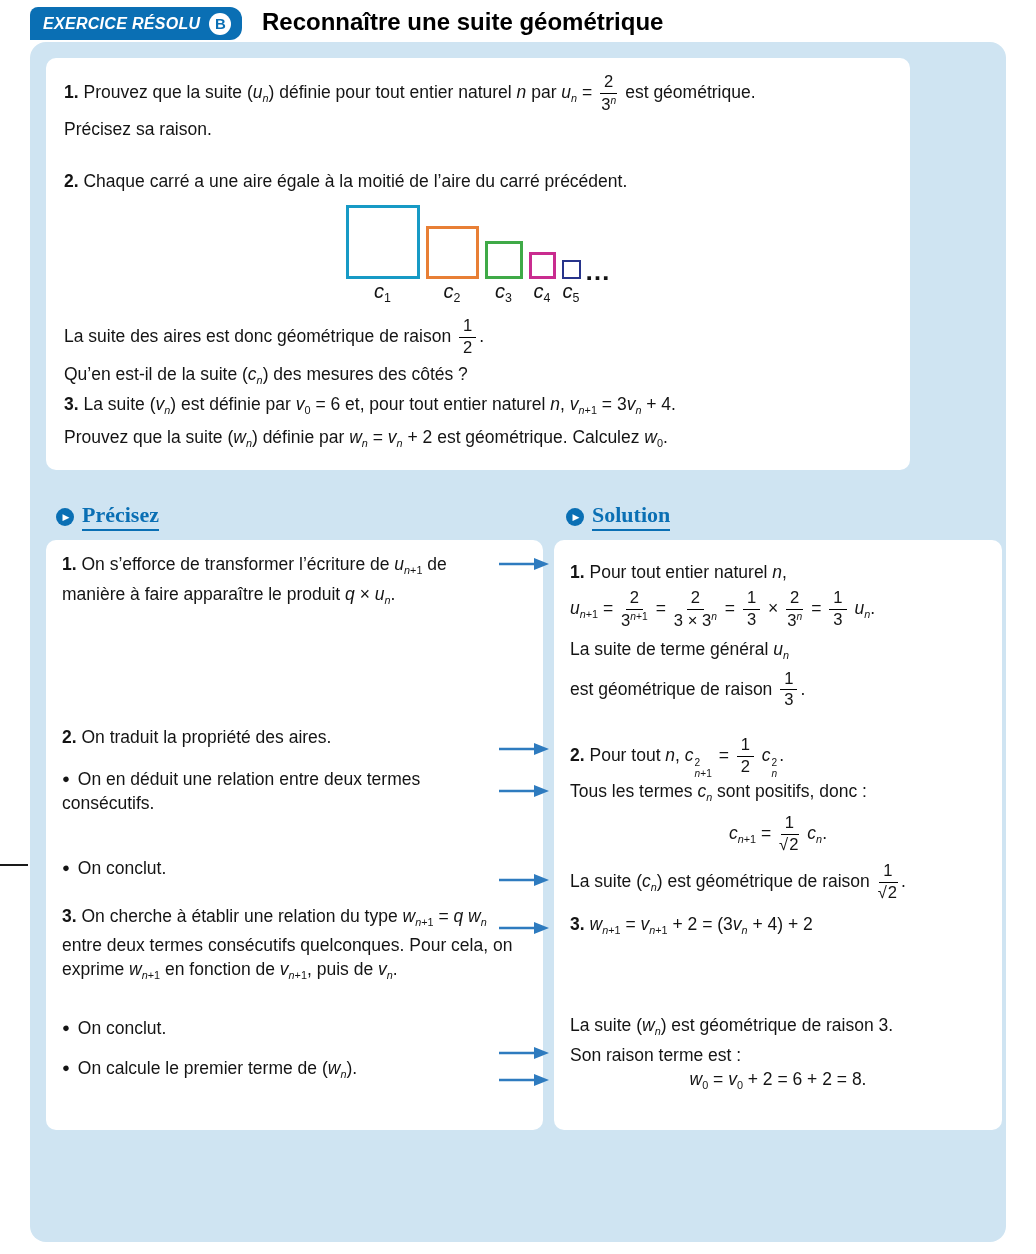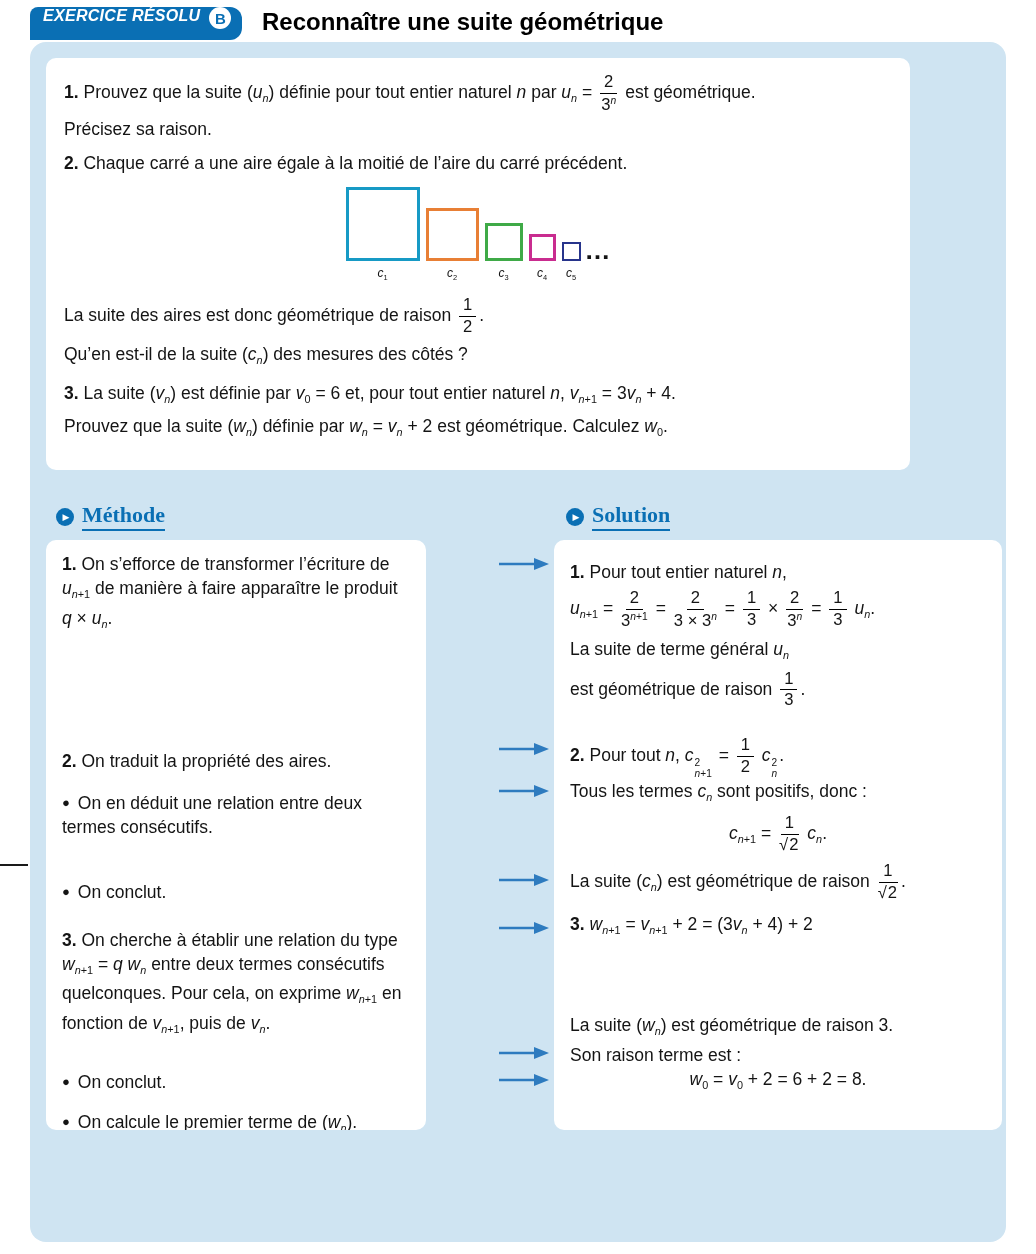--- a/index.html
+++ b/index.html
@@ -3,38 +3,38 @@
 <meta charset="utf-8">
 <style>
   html,body{margin:0;padding:0;}
   body{
     width:1036px;height:1254px;position:relative;background:#ffffff;
     font-family:"Liberation Sans",sans-serif;color:#141414;overflow:hidden;
   }
   
   .banner{
     position:absolute;left:30px;top:7px;height:33px;background:#0a6fb4;
-    border-radius:8px 12px 12px 0;display:flex;gap:9px;
+    border-radius:8px 12px 12px 0;display:flex;align-items:center;gap:9px;
     padding:0 11px 0 13px;
   }
   .banner-label{color:#fff;font-weight:700;font-style:italic;font-size:16px;letter-spacing:.3px;}
   .badge{
     width:22px;height:22px;border-radius:50%;background:#fff;color:#0a6fb4;
     font-weight:800;font-size:15px;display:flex;align-items:center;justify-content:center;
   }
   .page-title{position:absolute;left:262px;top:8px;font-size:24px;font-weight:800;color:#000;}
   
   .panel{
     position:absolute;left:30px;top:42px;width:976px;height:1200px;
     background:#cfe4f2;border-radius:16px;
   }
   
   .whitebox{position:absolute;background:#fff;border-radius:10px;box-sizing:border-box;}
   .exercise-box{left:46px;top:58px;width:864px;height:412px;padding:12px 18px;}
-  .method-box{left:46px;top:540px;width:380px;height:590px;padding:12px 16px;overflow:hidden;}
+  .method-box{left:46px;top:540px;width:497px;height:590px;padding:12px 16px;overflow:hidden;}
   .solution-box{left:554px;top:540px;width:448px;height:590px;padding:20px 16px;overflow:hidden;}
   
   p.ln{margin:0;font-size:17.5px;line-height:24px;}
   b{font-weight:700;}
   sub,sup{font-size:0.62em;font-style:inherit;}
   sub{vertical-align:-0.35em;}
   sup{vertical-align:0.55em;}
   .blt{font-size:0.75em;vertical-align:2px;margin-right:3px;}
   
   .fr{
@@ -47,21 +47,21 @@
   .ss{
     display:inline-flex;flex-direction:column;align-items:flex-start;
     font-size:0.58em;line-height:1.12;vertical-align:-0.5em;margin:0 2px 0 1px;
   }
   
   .rad .radi{border-top:1.4px solid #000;padding:0 1px;}
   
   .fig{display:flex;justify-content:center;align-items:flex-end;gap:6px;margin:12px 0 4px;}
   .sqcol{display:flex;flex-direction:column;align-items:center;}
   .sq{background:#fff;box-sizing:border-box;}
-  .sqlab{font-size:12px;line-height:20px;margin-top:2px;}
+  .sqlab{font-size:20px;line-height:20px;margin-top:2px;}
   .fig-ellipsis{font-size:26px;font-weight:700;line-height:1;margin-bottom:24px;margin-left:-2px;}
   
   .colhead{position:absolute;top:502px;display:flex;align-items:center;gap:8px;}
   .colhead .playicon{
     width:18px;height:18px;border-radius:50%;background:#0a6fb4;color:#fff;
     display:flex;align-items:center;justify-content:center;font-size:9px;padding-left:2px;box-sizing:border-box;
   }
   .colhead .ht{
     font-family:"Liberation Serif",serif;font-weight:700;font-size:22px;color:#0a6fb4;
     border-bottom:2.5px solid #0a6fb4;padding-bottom:1px;
@@ -81,21 +81,21 @@
 <div class="page-title">Reconnaître une suite géométrique</div>
 
 <div class="panel"></div>
 
 <div class="whitebox exercise-box">
   <p class="ln" style="margin-top:2px;"><b>1.</b> Prouvez que la suite (<i>u<sub>n</sub></i>) définie pour tout entier naturel <i>n</i> par <i>u<sub>n</sub></i> = <span class="fr">
         <span class="nu">2</span>
         <span class="de">3<sup><i>n</i></sup></span>
       </span> est géométrique.</p>
   <p class="ln" style="margin-top:2px;">Précisez sa raison.</p>
-  <p class="ln" style="margin-top:10px;"><b>2.</b> Chaque carré a une aire égale à la moitié de l’aire du carré précédent.</p>
+  <p class="ln" style="margin-top:28px;"><b>2.</b> Chaque carré a une aire égale à la moitié de l’aire du carré précédent.</p>
 
   <div class="fig">
     <div class="sqcol">
       <div class="sq" style="width:74px;height:74px;border:3px solid #179ac5"></div>
       <div class="sqlab"><i>c</i><sub>1</sub></div>
     </div>
     <div class="sqcol">
       <div class="sq" style="width:53px;height:53px;border:3px solid #e87f35"></div>
       <div class="sqlab"><i>c</i><sub>2</sub></div>
     </div>
@@ -112,27 +112,27 @@
       <div class="sqlab"><i>c</i><sub>5</sub></div>
     </div>
     <span class="fig-ellipsis">…</span>
   </div>
 
   <p class="ln" style="margin-top:8px;">La suite des aires est donc géométrique de raison <span class="fr">
         <span class="nu">1</span>
         <span class="de">2</span>
       </span>.</p>
   <p class="ln" style="margin-top:4px;">Qu’en est-il de la suite (<i>c<sub>n</sub></i>) des mesures des côtés ?</p>
-  <p class="ln" style="margin-top:10px;"><b>3.</b> La suite (<i>v<sub>n</sub></i>) est définie par <i>v</i><sub>0</sub> = 6 et, pour tout entier naturel <i>n</i>, <i>v</i><sub><i>n</i>+1</sub> = 3<i>v<sub>n</sub></i> + 4.</p>
+  <p class="ln" style=""><b>3.</b> La suite (<i>v<sub>n</sub></i>) est définie par <i>v</i><sub>0</sub> = 6 et, pour tout entier naturel <i>n</i>, <i>v</i><sub><i>n</i>+1</sub> = 3<i>v<sub>n</sub></i> + 4.</p>
   <p class="ln" style="margin-top:3px;">Prouvez que la suite (<i>w<sub>n</sub></i>) définie par <i>w<sub>n</sub></i> = <i>v<sub>n</sub></i> + 2 est géométrique. Calculez <i>w</i><sub>0</sub>.</p>
 </div>
 
 <div class="colhead" style="left:56px;">
   <span class="playicon">▶</span>
-  <span class="ht">Méthode</span>
+  <span class="ht">Précisez</span>
 </div>
 <div class="colhead" style="left:566px;">
   <span class="playicon">▶</span>
   <span class="ht">Solution</span>
 </div>
 
 <div class="whitebox method-box">
   <p class="ln" style="max-width:400px;"><b>1.</b> On s’efforce de transformer l’écriture de <i>u</i><sub><i>n</i>+1</sub> de manière à faire apparaître le produit <i>q</i> × <i>u<sub>n</sub></i>.</p>
   <p class="ln" style="margin-top:113px;"><b>2.</b> On traduit la propriété des aires.</p>
   <p class="ln" style="margin-top:18px;max-width:400px;"><span class="blt">●</span> On en déduit une relation entre deux termes consécutifs.</p>

